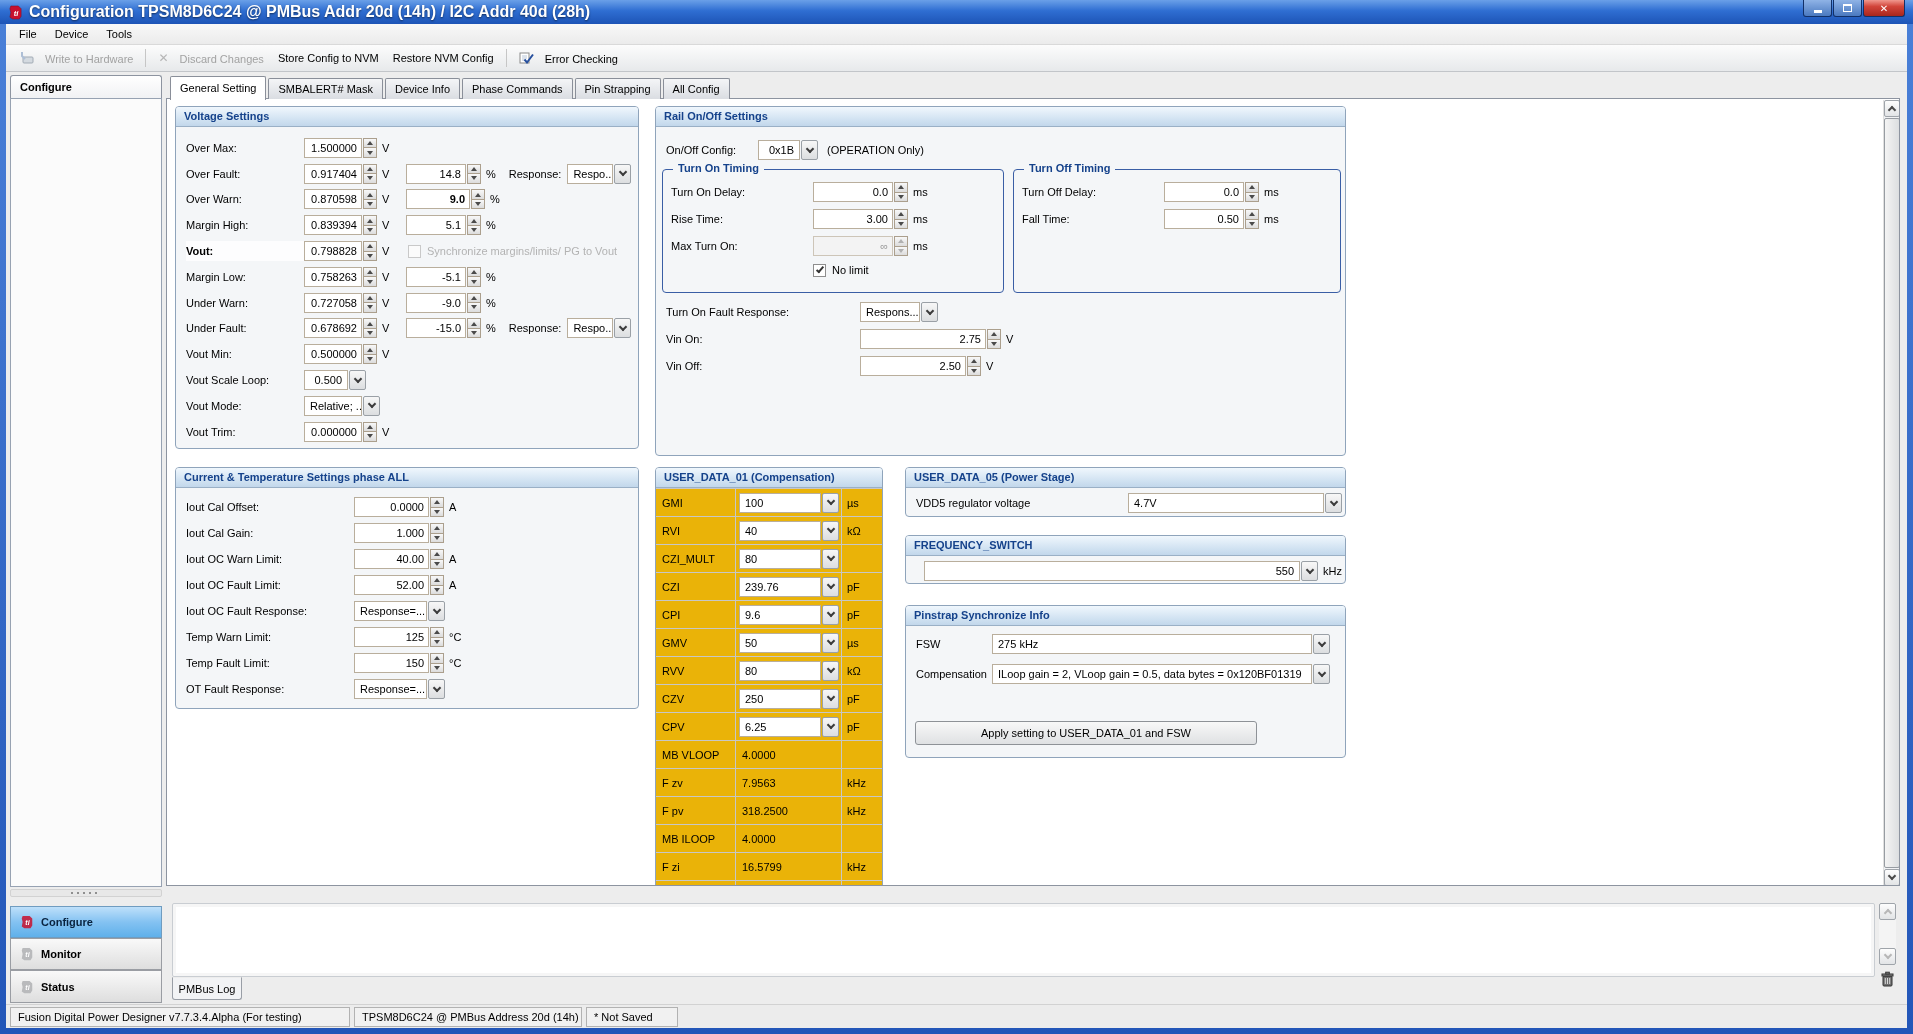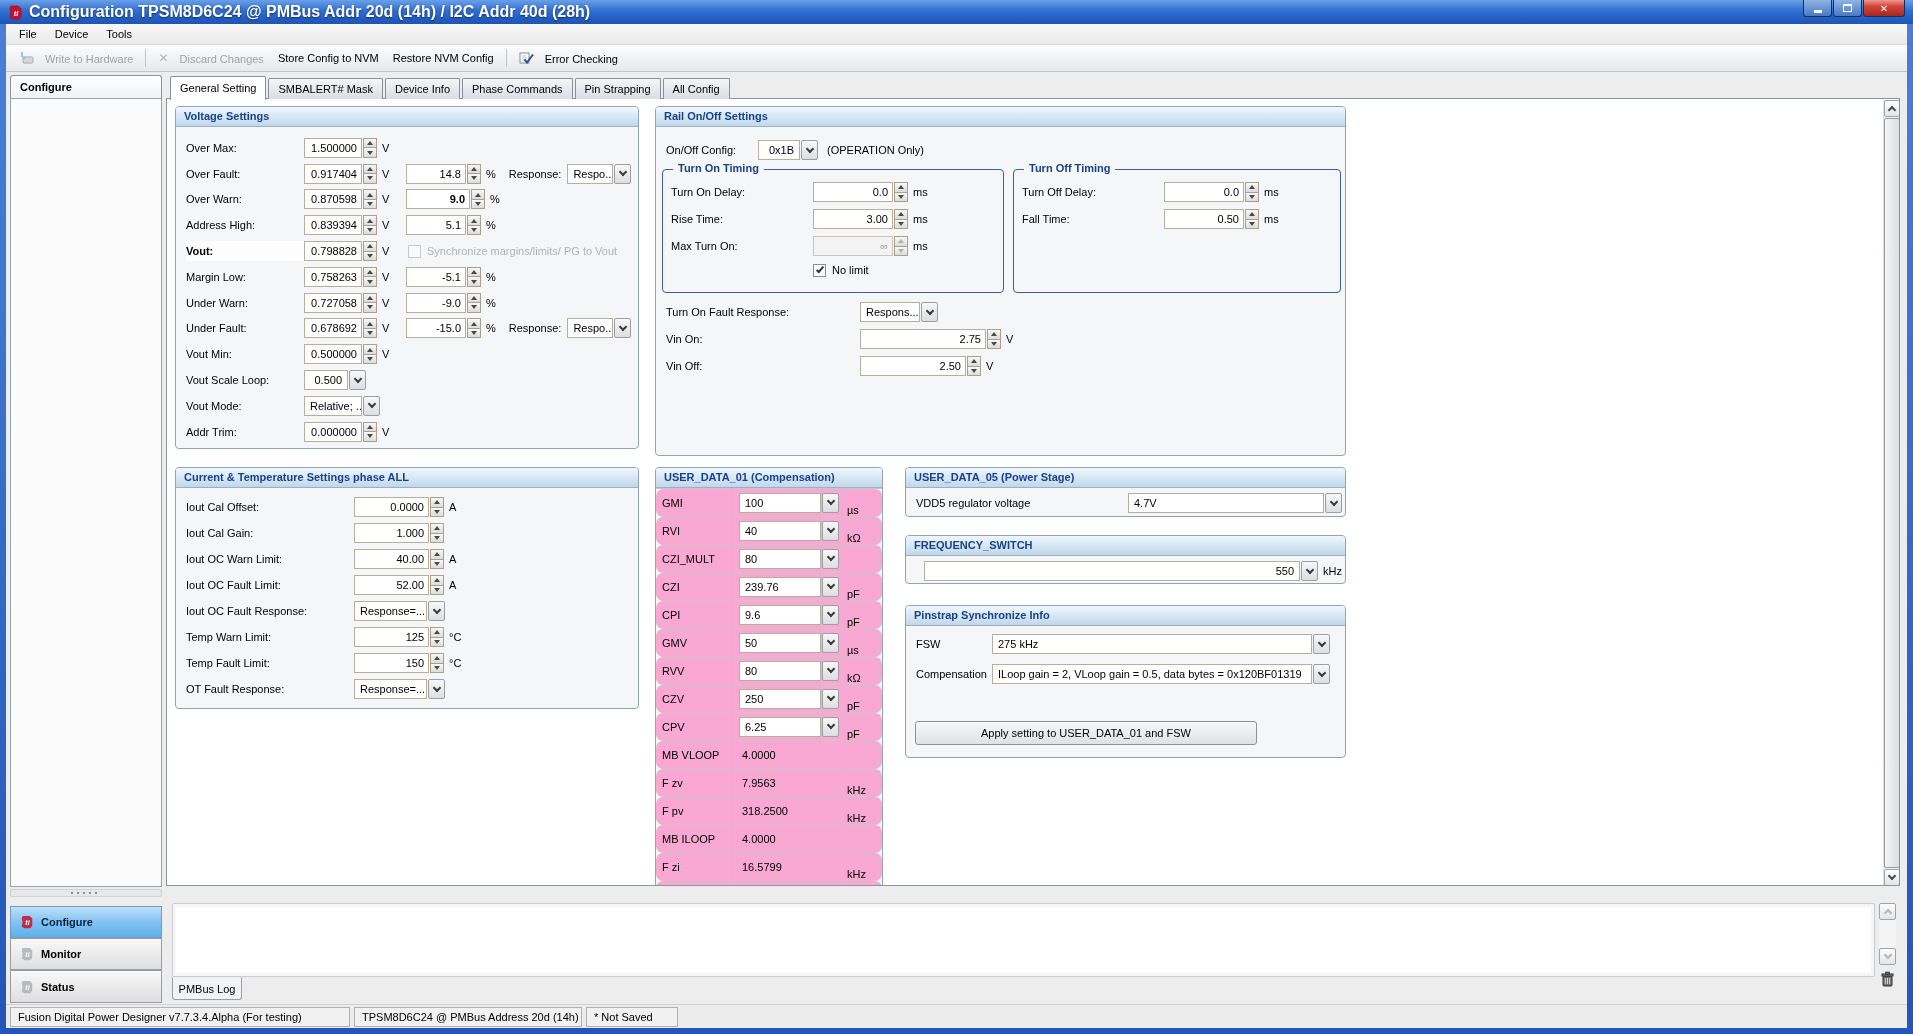--- a/index.html
+++ b/index.html
@@ -64,21 +64,21 @@
 .cb.dis{border-color:#c9c9c9;background:#fbfbfb;}
 .graytext{color:#b3b3b3;margin-left:6px;}
 .gbox{position:absolute;border:1px solid #3a5ea5;border-radius:4px;}
 .gtitle{position:absolute;top:-8px;left:10px;background:#f4f6f8;padding:0 5px;font-weight:bold;color:#15428b;}
 .grow{position:absolute;left:8px;display:flex;align-items:center;height:20px;}
 .grow .gl{width:142px;}
 .rrow{position:absolute;display:flex;align-items:center;height:20px;}
 .rl{width:194px;}
 
 .udtable{border-top:1px solid #c7c7c7;}
-.udr{display:flex;align-items:flex-end;height:28px;border-bottom:1px solid #c7c7c7;background:#f9a8d4;border-radius:7px;}
+.udr{display:flex;align-items:center;height:28px;border-bottom:1px solid #c7c7c7;background:#eab308;}
 .udl{width:80px;padding-left:6px;border-right:1px solid #c7c7c7;align-self:stretch;display:flex;align-items:center;}
 .udv{width:106px;padding-left:3px;border-right:1px solid #c7c7c7;align-self:stretch;display:flex;align-items:center;}
 .udu{flex:1;padding-left:5px;}
 
 .bigbtn{position:absolute;height:24px;border:1px solid #8e9297;border-radius:3px;background:linear-gradient(#f8f8f8,#dfe1e3);display:flex;align-items:center;justify-content:center;font-size:11px;}
 
 .vscroll{position:absolute;top:1px;width:17px;display:flex;flex-direction:column;background:#f1f2f4;border-left:1px solid #e0e0e0;}
 .sa{height:17px;border:1px solid #9fa4aa;border-radius:2px;background:linear-gradient(#fdfdfd,#e2e4e6);display:flex;align-items:center;justify-content:center;flex:none;}
 .sthumb{flex:1;margin:1px 0;border:1px solid #979ca2;border-radius:2px;background:linear-gradient(90deg,#f4f4f4,#dcdee0);}
 .chev-u{width:6px;height:6px;border-left:2px solid #4a4a4a;border-top:2px solid #4a4a4a;transform:rotate(45deg);margin-top:3px;}
@@ -267,21 +267,21 @@
                   <i class="tu"></i>
                 </b>
                 <b>
                   <i class="td"></i>
                 </b>
               </span>
             </span>
             <span class="unit">%</span>
           </div>
         <div class="vrow">
-            <span class="vlabel">Address High:</span>
+            <span class="vlabel">Margin High:</span>
             <span class="spin">
               <span class="f" style="width:58px;">0.839394</span>
               <span class="b">
                 <b>
                   <i class="tu"></i>
                 </b>
                 <b>
                   <i class="td"></i>
                 </b>
               </span>
@@ -432,21 +432,21 @@
         <div class="vrow">
             <span class="vlabel">Vout Mode:</span>
             <span class="combo">
               <span class="f" style="width:58px;">Relative; ...</span>
               <b class="d">
                 <i class="chev"></i>
               </b>
             </span>
           </div>
         <div class="vrow">
-            <span class="vlabel">Addr Trim:</span>
+            <span class="vlabel">Vout Trim:</span>
             <span class="spin">
               <span class="f" style="width:58px;">0.000000</span>
               <span class="b">
                 <b>
                   <i class="tu"></i>
                 </b>
                 <b>
                   <i class="td"></i>
                 </b>
               </span>

